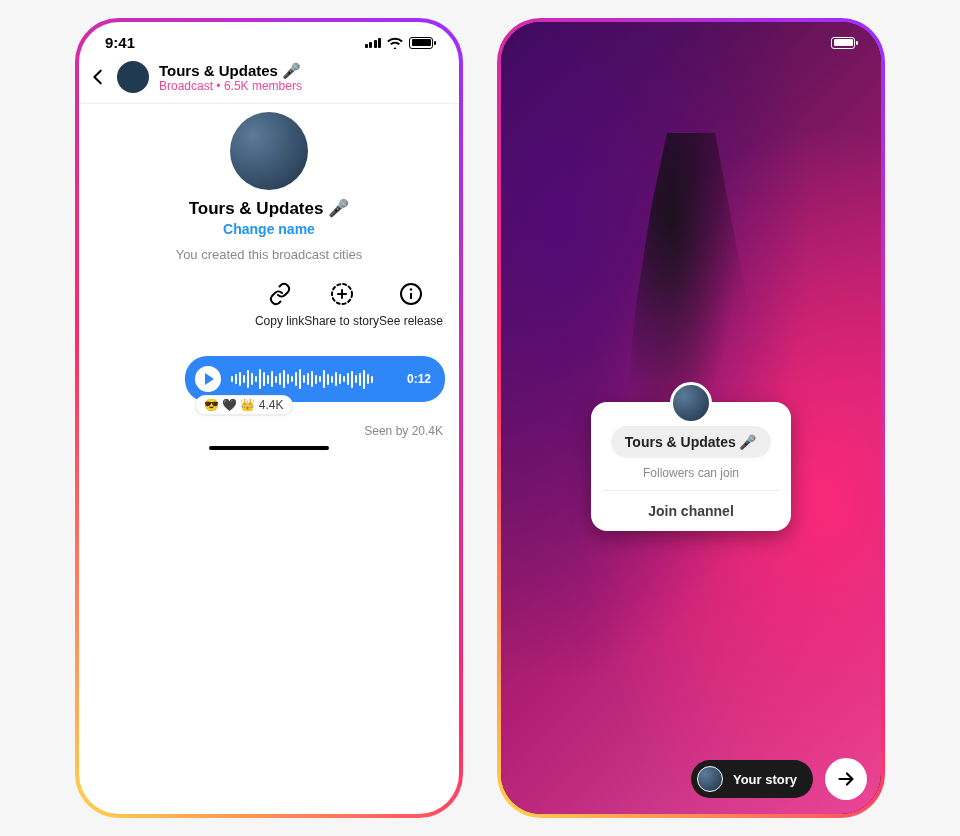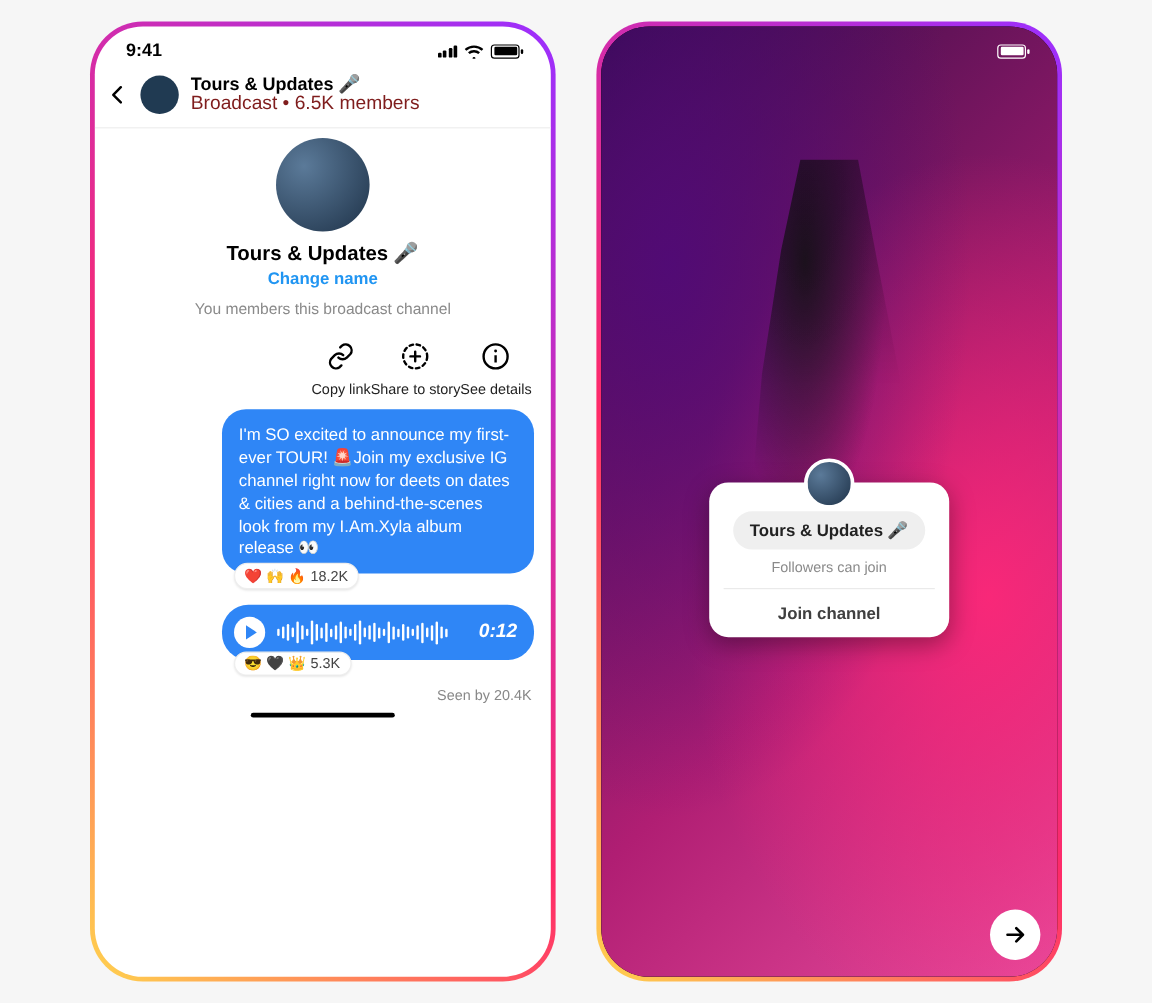--- a/index.html
+++ b/index.html
@@ -50,21 +50,21 @@
   .bars span:nth-child(3){height:8px;} .bars span:nth-child(4){height:10px;}
   .wifi,.battery { display:inline-block; }
   .battery { width:24px;height:12px;border:1.5px solid #000;border-radius:3px;position:relative;}
   .battery::after{content:"";position:absolute;right:-4px;top:3px;width:2px;height:4px;background:#000;border-radius:1px;}
   .battery::before{content:"";position:absolute;inset:1.5px;background:#000;border-radius:1px;}
   
   .chat-header{display:flex;align-items:center;gap:10px;padding:10px 14px 10px 10px;border-bottom:1px solid #eee;}
   .back-chevron{width:18px;height:18px;}
   .hdr-avatar{width:32px;height:32px;border-radius:50%;background:#203a52;}
   .hdr-text .title{font-weight:700;font-size:15px;}
-  .hdr-text .sub{font-size:16px;color:#7f1d1d;margin-top:-1px;}
+  .hdr-text .sub{font-size:12px;color:#ec4899;margin-top:-1px;}
   
   .profile{display:flex;flex-direction:column;align-items:center;padding:8px 0 4px;}
   .avatar-lg{width:78px;height:78px;border-radius:50%;background:radial-gradient(circle at 30% 30%,#5b7a99,#1e3248);}
   .profile-name{font-weight:700;font-size:17px;margin-top:8px;}
   .change-link{color:#2095f2;font-size:14px;font-weight:600;margin-top:2px;}
   .created-line{color:#8a8a8a;font-size:13px;margin-top:10px;}
   
   .actions{display:flex;justify-content:flex-end;padding:14px 16px 6px;}
   .action{display:flex;flex-direction:column;align-items:center;gap:6px;font-size:12px;color:#222;}
   .action-icon{width:28px;height:28px;display:flex;align-items:center;justify-content:center;}
@@ -75,21 +75,21 @@
   .bubble-wrap{padding:4px 14px;display:flex;justify-content:flex-end;}
   .bubble{position:relative;background:#2f86f6;color:#fff;border-radius:20px;padding:12px 14px;max-width:260px;font-size:14px;line-height:1.35;}
   .reactions{position:absolute;left:10px;bottom:-13px;background:#fff;border:1px solid #eee;border-radius:14px;padding:2px 8px;font-size:12px;color:#444;display:flex;align-items:center;gap:3px;box-shadow:0 1px 2px rgba(0,0,0,.1);}
   
   .voice-wrap{padding:22px 14px 4px;display:flex;justify-content:flex-end;}
   .voice{position:relative;background:#2f86f6;border-radius:22px;padding:10px 14px 10px 10px;display:flex;align-items:center;gap:10px;width:260px;}
   .play-btn{width:26px;height:26px;background:#fff;border-radius:50%;display:flex;align-items:center;justify-content:center;}
   .play-tri{width:0;height:0;border-left:9px solid #2f86f6;border-top:6px solid transparent;border-bottom:6px solid transparent;margin-left:2px;}
   .waveform{flex:1;display:flex;align-items:center;gap:2px;height:22px;}
   .waveform span{display:block;width:2px;background:#fff;border-radius:1px;}
-  .voice-time{font-size:16px;color:#fff;font-weight:600;font-style:italic;}
+  .voice-time{font-size:12px;color:#fff;font-weight:600;}
   .seen-line{text-align:right;font-size:12px;color:#888;padding:18px 16px 4px;}
   
   .composer{margin:6px 12px 10px;background:#f0f0f0;border-radius:24px;display:flex;align-items:center;padding:5px 8px;gap:8px;}
   .cam-btn{width:30px;height:30px;border-radius:50%;background:#1da1f2;display:flex;align-items:center;justify-content:center;color:#fff;}
   .msg-input{flex:1;border:0;background:transparent;font-size:15px;color:#444;outline:none;}
   .msg-input::placeholder{color:#9a9a9a;}
   .composer-icn{width:24px;height:24px;display:flex;align-items:center;justify-content:center;color:#222;}
   .home-indicator{width:120px;height:4px;background:#000;border-radius:3px;margin:4px auto 6px;}
   
   .story-bg{position:absolute;inset:0;background:
@@ -156,21 +156,21 @@
       <div class="hdr-text">
         <div class="title">Tours &amp; Updates 🎤</div>
         <div class="sub">Broadcast • 6.5K members</div>
       </div>
     </div>
 
     <div class="profile">
       <div class="avatar-lg"></div>
       <div class="profile-name">Tours &amp; Updates 🎤</div>
       <div class="change-link">Change name</div>
-      <div class="created-line">You members this broadcast channel</div>
+      <div class="created-line">You created this broadcast cities</div>
     </div>
 
     <div class="actions">
       <div class="action">
         <span class="action-icon">
           <svg width="24" height="24" viewBox="0 0 24 24" fill="none" stroke="#000" stroke-width="2" stroke-linecap="round" stroke-linejoin="round">
               <path d="M10 13a5 5 0 007 0l3-3a5 5 0 00-7-7l-1.5 1.5"></path>
               <path d="M14 11a5 5 0 00-7 0l-3 3a5 5 0 007 7l1.5-1.5"></path>
             </svg>
         </span>
@@ -186,31 +186,25 @@
         <span>Share to story</span>
       </div>
       <div class="action">
         <span class="action-icon">
           <svg width="24" height="24" viewBox="0 0 24 24" fill="none" stroke="#000" stroke-width="2">
               <circle cx="12" cy="12" r="10"></circle>
               <line x1="12" y1="11" x2="12" y2="17"></line>
               <circle cx="12" cy="7.5" r="1.2" fill="#000" stroke="none"></circle>
             </svg>
         </span>
-        <span>See details</span>
-      </div>
-    </div>
-
-
-    <div class="bubble-wrap">
-      <div class="bubble">
-        <span>I'm SO excited to announce my first-ever TOUR! 🚨Join my exclusive IG channel right now for deets on dates &amp; cities and a behind-the-scenes look from my I.Am.Xyla album release 👀</span>
-        <div class="reactions">❤️ 🙌 🔥 18.2K</div>
-      </div>
-    </div>
+        <span>See release</span>
+      </div>
+    </div>
+
+
 
     <div class="voice-wrap">
       <div class="voice">
         <div class="play-btn">
             <div class="play-tri"></div>
           </div>
         <div class="waveform" id="waveform">
             <span style="height: 6px;"></span>
             <span style="height: 10px;"></span>
             <span style="height: 14px;"></span>
@@ -242,21 +236,21 @@
             <span style="height: 6px;"></span>
             <span style="height: 12px;"></span>
             <span style="height: 17px;"></span>
             <span style="height: 8px;"></span>
             <span style="height: 13px;"></span>
             <span style="height: 19px;"></span>
             <span style="height: 10px;"></span>
             <span style="height: 7px;"></span>
           </div>
         <div class="voice-time">0:12</div>
-        <div class="reactions">😎 🖤 👑 5.3K</div>
+        <div class="reactions">😎 🖤 👑 4.4K</div>
       </div>
     </div>
 
     <div class="seen-line">Seen by 20.4K</div>
 
 
     <div class="home-indicator"></div>
   </div>
 </div>
 
@@ -319,20 +313,24 @@
 
       <div class="story-card">
         <div class="card-avatar"></div>
         <div class="card-pill">Tours &amp; Updates 🎤</div>
         <div class="card-sub">Followers can join</div>
         <div class="card-divider"></div>
         <div class="card-join">Join channel</div>
       </div>
 
       <div class="story-footer">
+        <div class="story-pill">
+          <div class="pill-avatar"></div>
+          <span>Your story</span>
+        </div>
         <div class="send-btn">
           <svg width="22" height="22" viewBox="0 0 24 24">
               <path d="M5 12h13M13 6l6 6-6 6" stroke="#000" stroke-width="2.4" fill="none" stroke-linecap="round" stroke-linejoin="round"></path>
             </svg>
         </div>
       </div>
 
     </div>
   </div>
 </div>

